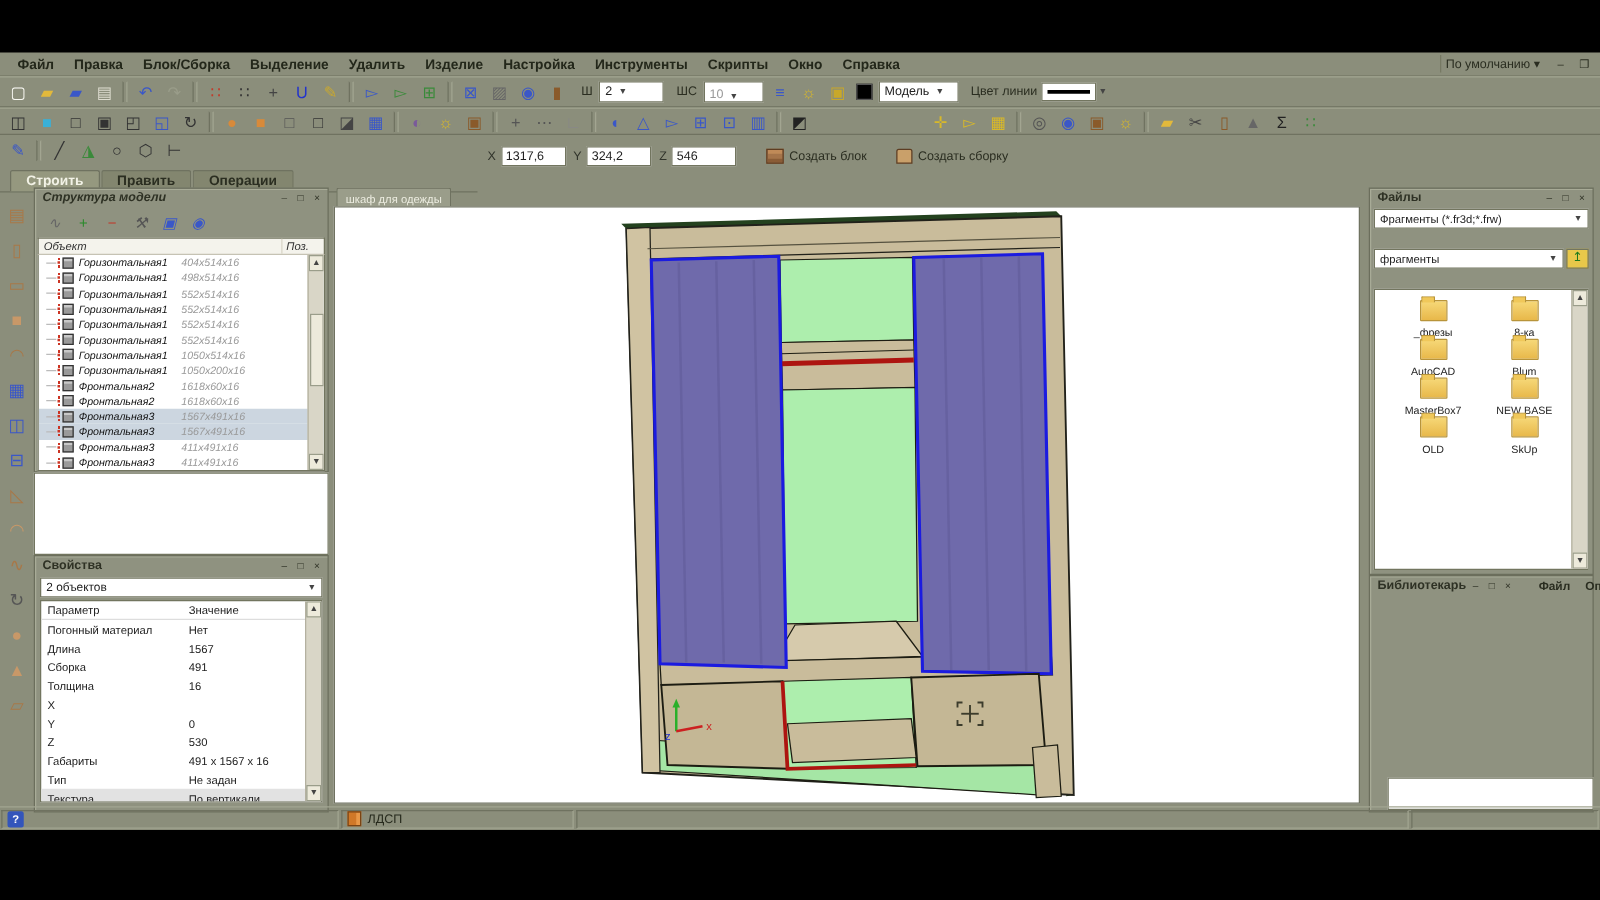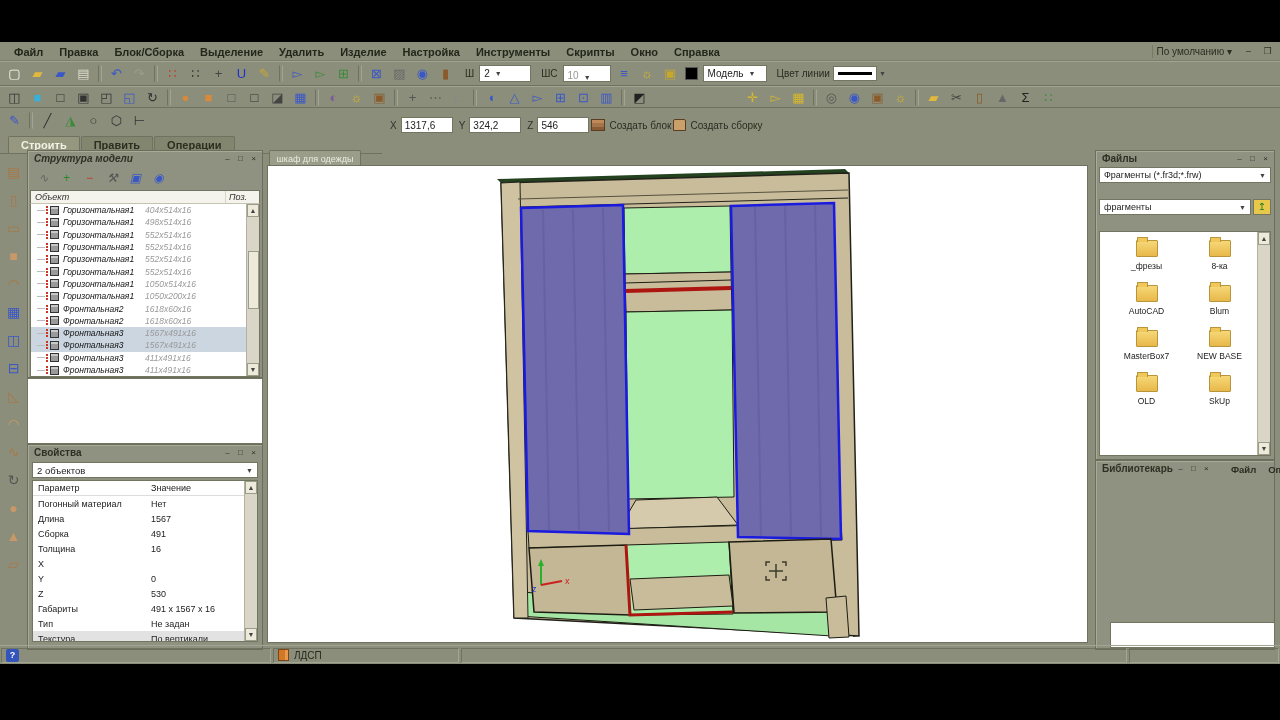--- a/index.html
+++ b/index.html
@@ -29,21 +29,21 @@
   .tb-label{font-size:10px;color:#2a2d20;margin:0 3px 0 8px;}
   .swatch-black{width:13px;height:13px;background:#000;border:1px solid #555;margin:0 3px;}
   .line-swatch{width:44px;height:15px;background:#fff;border:1px solid #72755f;display:flex;align-items:center;justify-content:center;}
   .line-swatch i{display:block;width:34px;height:3px;background:#000;}
   .icolist{display:flex;align-items:center;}
 
   
   #coords{left:384px;top:70px;width:560px;height:26px;display:flex;align-items:center;}
   .coord-label{font-size:10px;color:#30332a;margin:0 4px 0 6px;}
   .coord-input{width:52px;height:16px;background:#fff;border:1px solid #72755f;font-size:10px;padding:1px 3px;color:#222;}
-  .create-btn{display:flex;align-items:center;gap:4px;font-size:10px;color:#2a2d20;margin-left:2px;cursor:default;}
+  .create-btn{display:flex;align-items:center;gap:4px;font-size:10px;color:#2a2d20;margin-left:24px;cursor:default;}
   .blk-ico{width:14px;height:12px;background:#a5744a;border:1px solid #5d3d22;box-shadow:inset 0 3px 0 #c08a58, inset 0 -3px 0 #8a5c36;}
   .asm-ico{width:13px;height:12px;background:#c9a06a;border:1px solid #5d3d22;border-radius:2px 2px 0 0;}
 
   
   #edit-tabs{left:0;top:92px;width:382px;height:20px;display:flex;align-items:flex-end;padding-left:8px;border-bottom:1px solid #6f7260;}
   .etab{font-size:11px;font-weight:bold;padding:2px 12px;color:#2b2e21;border:1px solid #6f7260;border-bottom:none;background:#83866f;margin-right:1px;border-radius:2px 2px 0 0;text-align:center;}
   .etab.active{background:#95987f;color:#f2f2e6;}
 
   
   #left-dock{left:0;top:112px;width:27px;height:510px;display:flex;flex-direction:column;align-items:center;padding-top:4px;}
@@ -92,21 +92,21 @@
   #canvas{left:267px;top:123px;width:821px;height:478px;background:#fff;border:1px solid #6f7260;}
 
   
   #files-panel{left:1095px;top:108px;width:180px;height:310px;display:flex;flex-direction:column;}
   .fcombo{margin:1px 3px;height:16px;background:#fff;border:1px solid #72755f;font-size:9px;display:flex;align-items:center;padding:0 4px;color:#222;}
   .fcombo .car{margin-left:auto;font-size:7px;color:#444;}
   #files-pathrow{display:flex;align-items:center;margin:15px 3px;}
   #files-pathrow .fcombo{flex:1;margin:0;}
   #up-folder-btn{width:18px;height:16px;margin-left:2px;background:#e8c84a;border:1px solid #72755f;font-size:10px;line-height:14px;text-align:center;color:#1d7a1d;}
   #files-list{position:relative;flex:1;margin:1px 3px 3px 3px;background:#fff;border:1px solid #72755f;overflow:hidden;}
-  #files-grid{display:grid;grid-template-columns:1fr 1fr;padding:8px 14px 0 10px;row-gap:14px;}
+  #files-grid{display:grid;grid-template-columns:1fr 1fr;padding:8px 14px 0 10px;}
   .fitem{display:flex;flex-direction:column;align-items:center;gap:4px;}
   .folder-ico{position:relative;width:22px;height:17px;background:linear-gradient(#f6d878,#e8b84a);border:1px solid #b8943a;border-radius:1px;}
   .folder-ico:before{content:"";position:absolute;top:-4px;left:0;width:9px;height:4px;background:#f0c85a;border:1px solid #b8943a;border-bottom:none;border-radius:1px 1px 0 0;}
   .fitem .lbl{font-size:8.5px;color:#222;text-align:center;}
 
   
   #lib-panel{left:1095px;top:418px;width:180px;height:190px;display:flex;}
   #lib-menu{display:flex;gap:2px;padding:1px 4px;}
   #lib-menu span{font-size:9.5px;font-weight:bold;color:#2a2d20;padding:1px 6px;}
   .lib-tb{display:flex;align-items:center;padding-left:3px;height:20px;}

